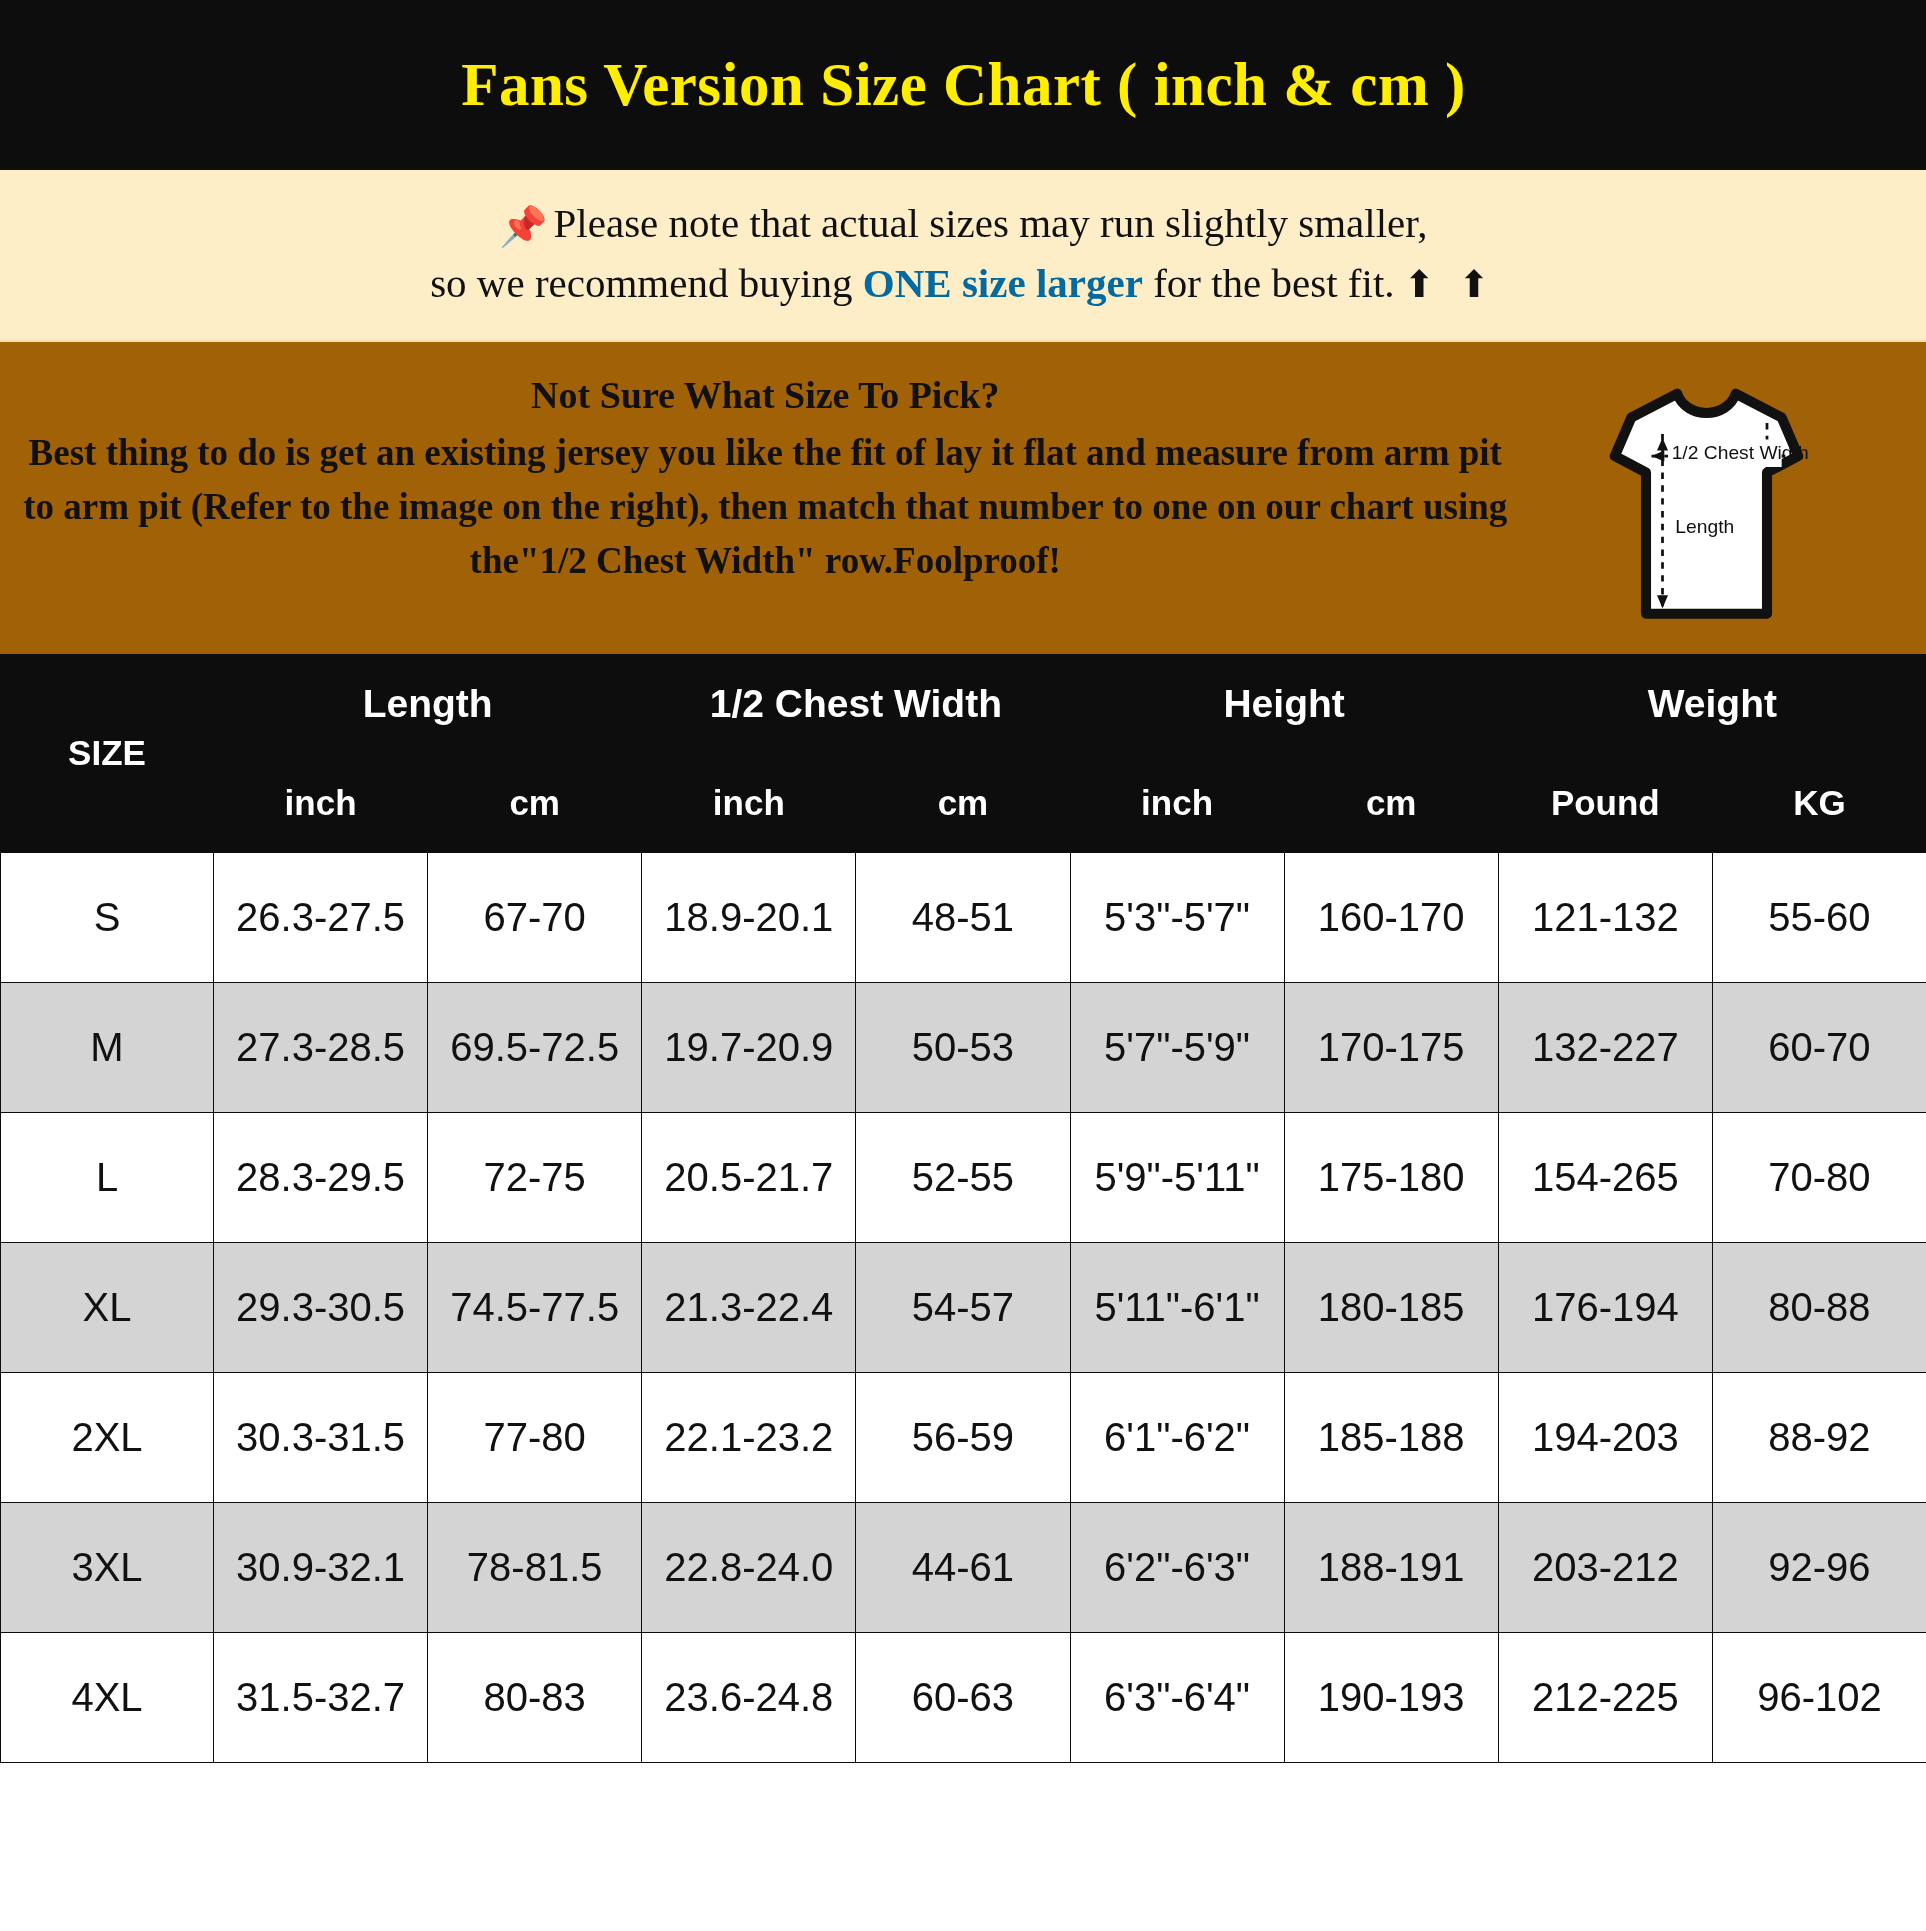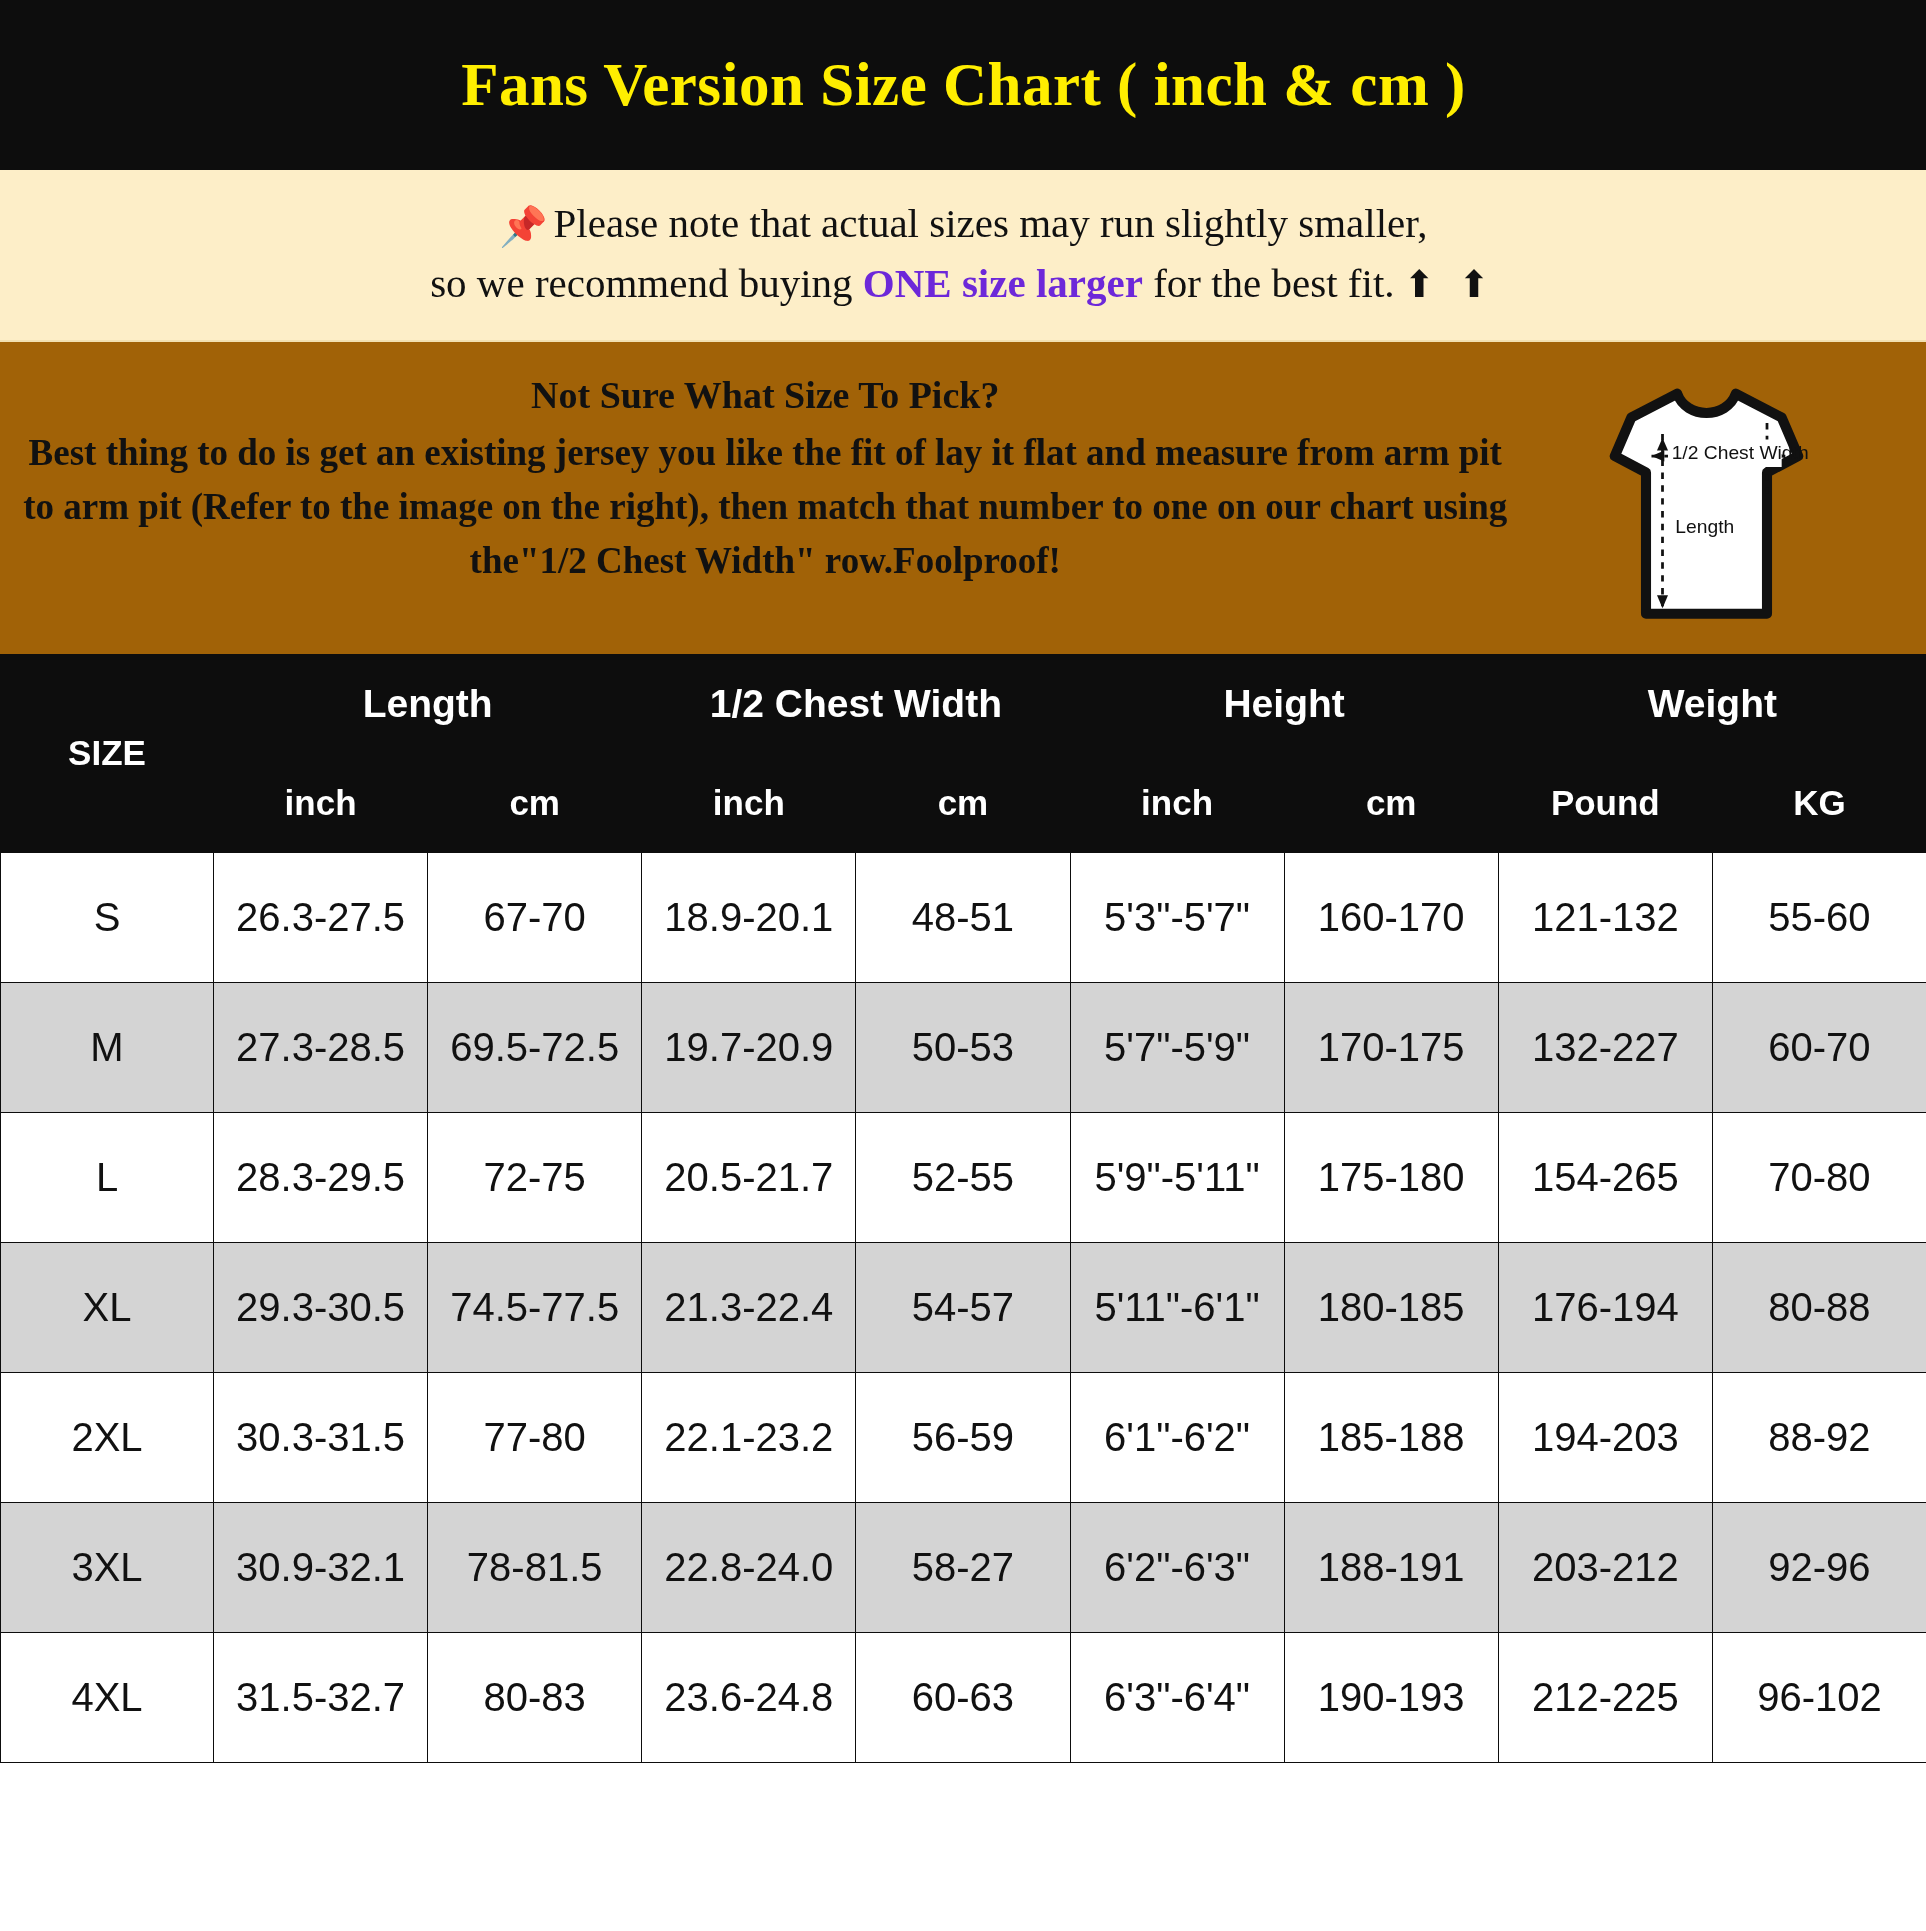--- a/index.html
+++ b/index.html
@@ -50,21 +50,21 @@
     color: #111;
     line-height: 1.42;
     font-family: "Liberation Serif", serif;
   }
   .pin-icon {
     font-size: 39px;
     margin-right: 5.5px;
     vertical-align: -2.8px;
   }
   .note-strong {
-    color: #6d28d9;
+    color: #0369a1;
     font-weight: bold;
   }
   .arrows {
     font-size: 37px;
     letter-spacing: 7.3px;
     margin-left: 9.2px;
   }
 
   
   .advice-wrap {
@@ -265,21 +265,21 @@
         <td>6'1"-6'2"</td>
         <td>185-188</td>
         <td>194-203</td>
         <td>88-92</td>
       </tr>
       <tr class="alt">
         <td class="size-cell">3XL</td>
         <td>30.9-32.1</td>
         <td>78-81.5</td>
         <td>22.8-24.0</td>
-        <td>58-27</td>
+        <td>44-61</td>
         <td>6'2"-6'3"</td>
         <td>188-191</td>
         <td>203-212</td>
         <td>92-96</td>
       </tr>
       <tr>
         <td class="size-cell">4XL</td>
         <td>31.5-32.7</td>
         <td>80-83</td>
         <td>23.6-24.8</td>

